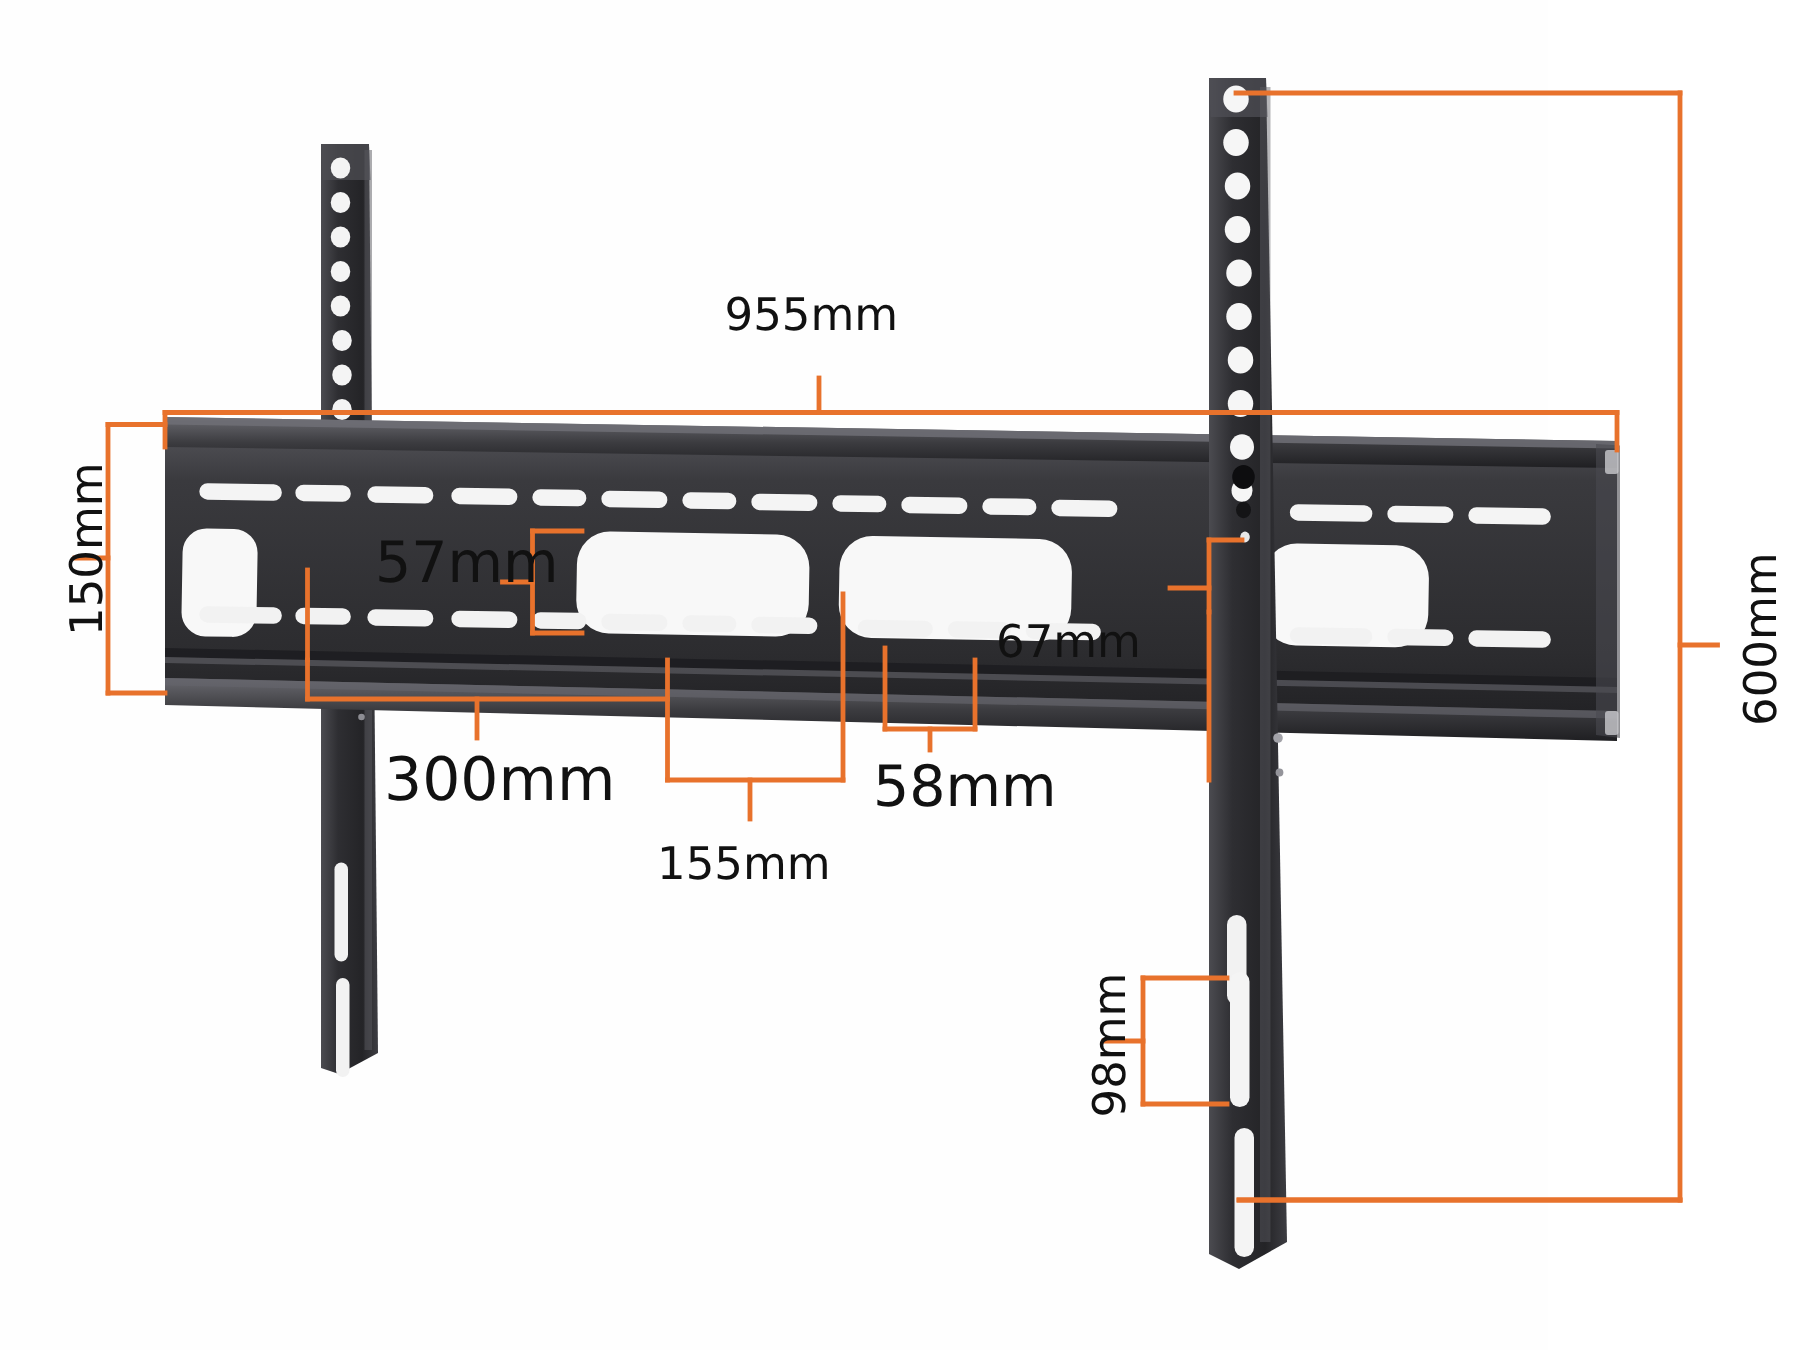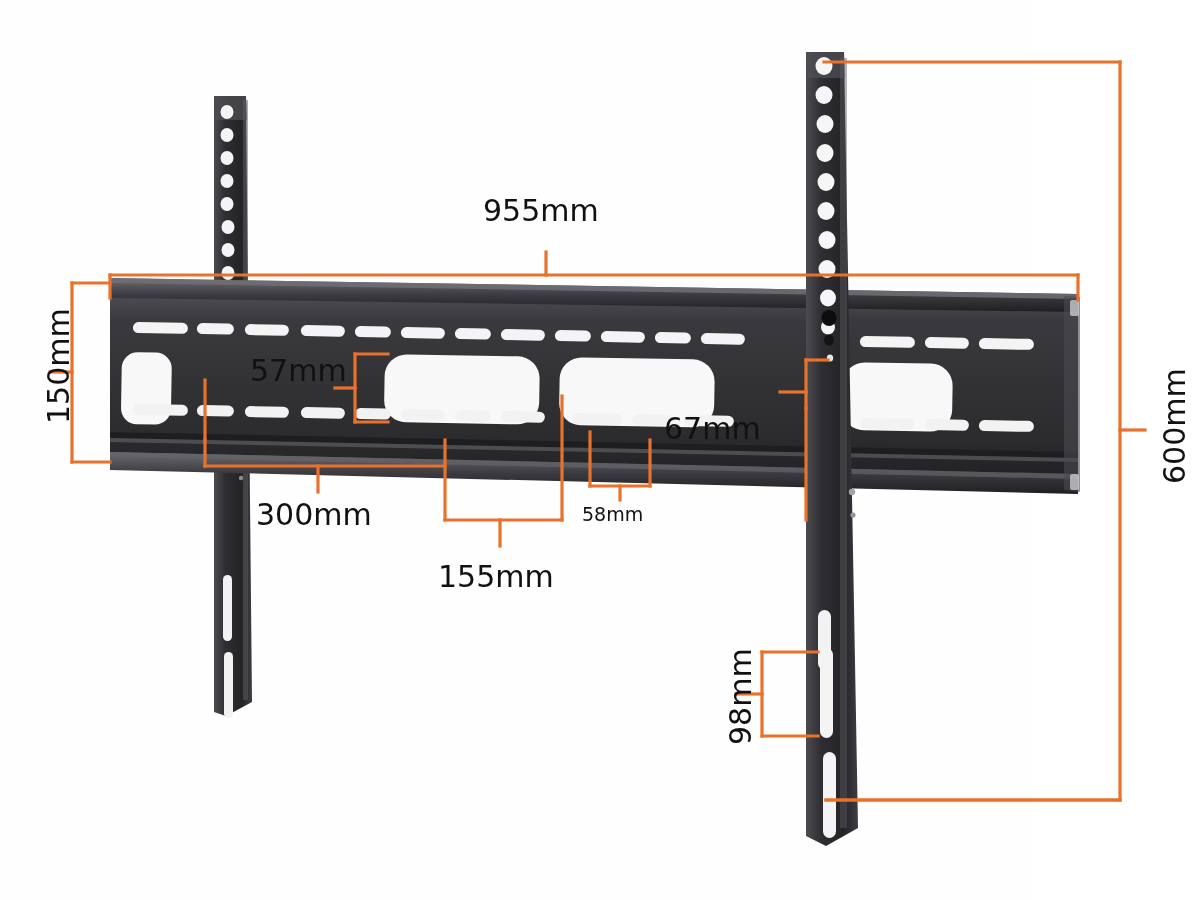--- a/index.html
+++ b/index.html
@@ -229,25 +229,25 @@
     </g>
   </g>
 </svg>
 
 <div class="dimlabel" style="left:483px;top:196px;font-size:30px;">955mm</div>
 
 <div class="dimlabel rot" style="left:44px;top:424px;font-size:30px;transform:rotate(-90deg);">150mm</div>
 
 <div class="dimlabel rot" style="left:1160px;top:484px;font-size:30px;transform:rotate(-90deg);">600mm</div>
 
-<div class="dimlabel" style="left:250px;top:356px;font-size:30px;">57mm</div>
+<div class="dimlabel" style="left:250px;top:356px;font-size:38px;">57mm</div>
 
 <div class="dimlabel" style="left:664px;top:375px;font-size:30px;margin-top:39px;">67mm</div>
 
-<div class="dimlabel" style="left:256px;top:500px;font-size:30px;">300mm</div>
+<div class="dimlabel" style="left:256px;top:500px;font-size:40px;">300mm</div>
 
 <div class="dimlabel" style="left:438px;top:562px;font-size:30px;">155mm</div>
 
-<div class="dimlabel" style="left:582px;top:505px;font-size:19px;">58mm</div>
+<div class="dimlabel" style="left:582px;top:505px;font-size:38px;">58mm</div>
 
 <div class="dimlabel rot" style="left:726px;top:745px;font-size:30px;transform:rotate(-90deg);">98mm</div>
 
 </div>
 
 </body></html>

